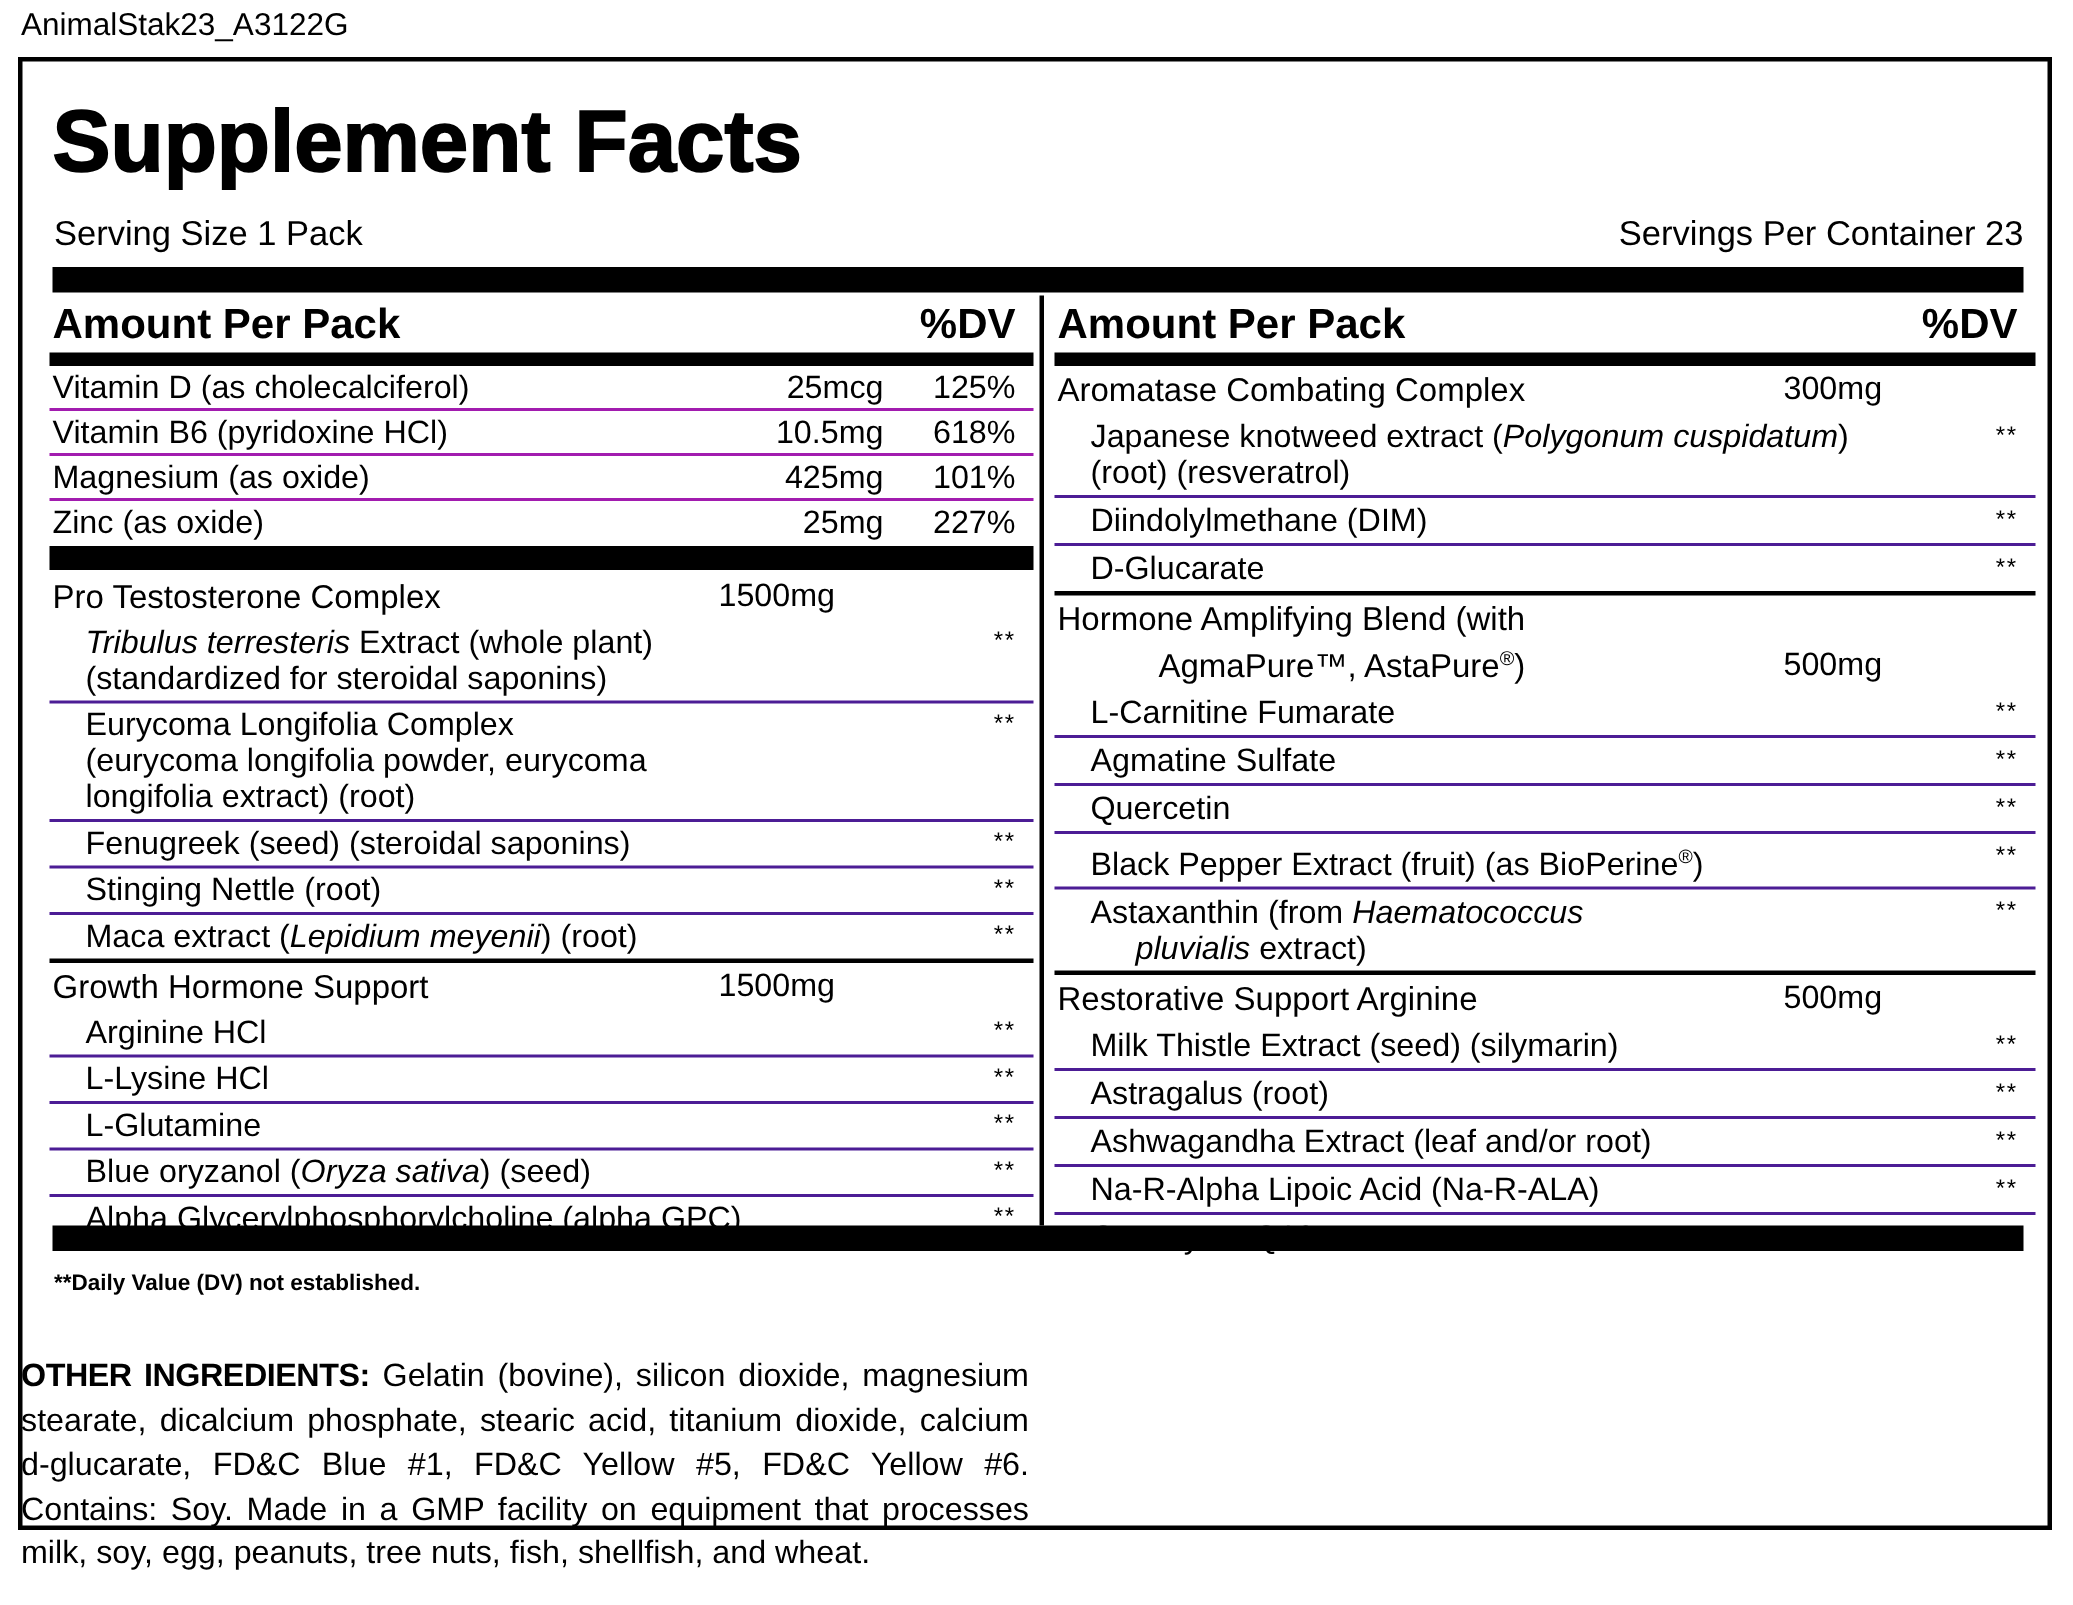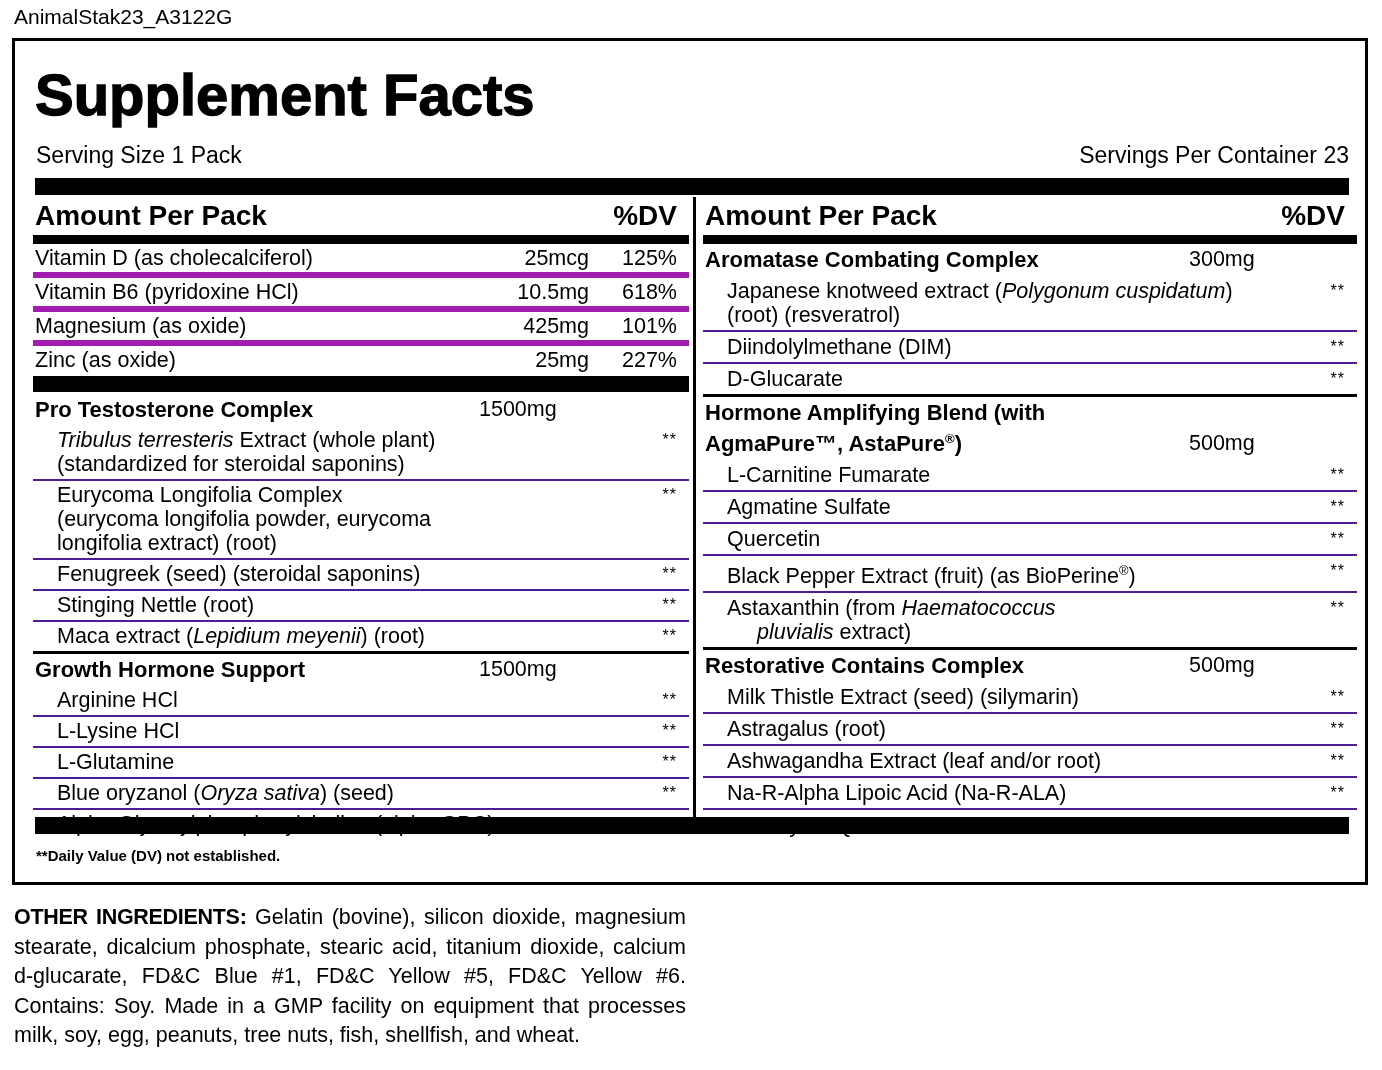--- a/index.html
+++ b/index.html
@@ -3,47 +3,47 @@
 <meta charset="utf-8">
 <style>
   html,body{margin:0;padding:0;}
   body{
     width:1382px;height:1070px;position:relative;overflow:hidden;
     background:#ffffff;color:#000;
     font-family:"Liberation Sans", sans-serif;
     -webkit-font-smoothing:antialiased;
   }
   .doc-label{position:absolute;left:14px;top:5px;font-size:21px;}
-  .panel{position:absolute;left:12px;top:38px;width:1356px;height:847px;
+  .panel{position:absolute;left:12px;top:38px;width:1356px;height:982px;
     border:3px solid #000;background:#fff;box-sizing:border-box;}
   .sf-title{position:absolute;left:20px;top:20px;font-size:58px;font-weight:bold;
     letter-spacing:0px;-webkit-text-stroke:1.3px #000;white-space:nowrap;}
   .serving-row{position:absolute;left:21px;right:16px;top:101px;display:flex;
     justify-content:space-between;font-size:23px;}
   .bar-top{position:absolute;left:20px;right:16px;top:137px;height:17px;background:#000;}
   .vdivider{position:absolute;left:678px;top:156px;width:3px;height:620px;background:#000;}
   .bar-bottom{position:absolute;left:20px;right:16px;top:776px;height:17px;background:#000;}
   .dv-note{position:absolute;left:21px;top:806px;font-size:15px;font-weight:bold;}
   .col{position:absolute;top:156px;}
   #colL{left:18px;width:656px;}
   #colR{left:688px;width:654px;}
   .colhead{display:flex;justify-content:space-between;align-items:flex-end;
     font-size:28px;font-weight:bold;padding:3px 12px 3px 2px;}
   .thinbar{height:9px;background:#000;}
-  .vrow{display:flex;align-items:baseline;border-top:6px solid #a21caf;
+  .vrow{display:flex;align-items:baseline;border-top:2px solid #a21caf;
     font-size:21.5px;line-height:24px;padding:2px 12px 2px 2px;}
   .vrow.first{border-top:none;}
   .vname{flex:1;}
   .vamt{width:110px;text-align:right;}
   .vdv{width:88px;text-align:right;}
   .blackbar{height:16px;background:#000;margin:2px 0;}
   .sec{position:relative;border-top:3px solid #000;padding:3px 12px 3px 2px;
     font-size:22px;line-height:26px;}
   .sec.nb{border-top:none;}
-  .stitle{font-weight:bold;display:inline-block;}
+  .stitle{font-weight:normal;display:inline-block;text-align:right;}
   .samt{position:absolute;bottom:4px;font-weight:normal;font-size:21.5px;}
   .irow{display:flex;align-items:flex-start;border-top:2px solid #4c1d95;
     font-size:21.5px;line-height:24px;padding:2px 12px 3px 24px;}
   #colR .irow{padding-top:3px;}
   .irow.first{border-top:none;}
   .iname{flex:1;padding-right:4px;}
   .nd{width:40px;text-align:right;font-size:16px;line-height:18px;padding-top:3px;
     letter-spacing:1px;white-space:nowrap;}
   .cont{margin-left:30px;}
   .sup{font-size:60%;vertical-align:super;}
@@ -193,21 +193,21 @@
     <div class="irow">
       <span class="iname"><span>Black Pepper Extract (fruit) (as BioPerine</span><span class="sup">®</span><span>)</span></span>
       <span class="nd">**</span>
     </div>
     <div class="irow">
       <span class="iname"><span>Astaxanthin (from </span><i>Haematococcus</i><br><span class="cont"><i>pluvialis</i><span> extract)</span></span></span>
       <span class="nd">**</span>
     </div>
 
     <div class="sec">
-      <span class="stitle">Restorative Contains Complex</span>
+      <span class="stitle">Restorative Support Arginine</span>
       <span class="samt" style="left:486px">500mg</span>
     </div>
     <div class="irow first">
       <span class="iname">Milk Thistle Extract (seed) (silymarin)</span>
       <span class="nd">**</span>
     </div>
     <div class="irow">
       <span class="iname">Astragalus (root)</span>
       <span class="nd">**</span>
     </div>

